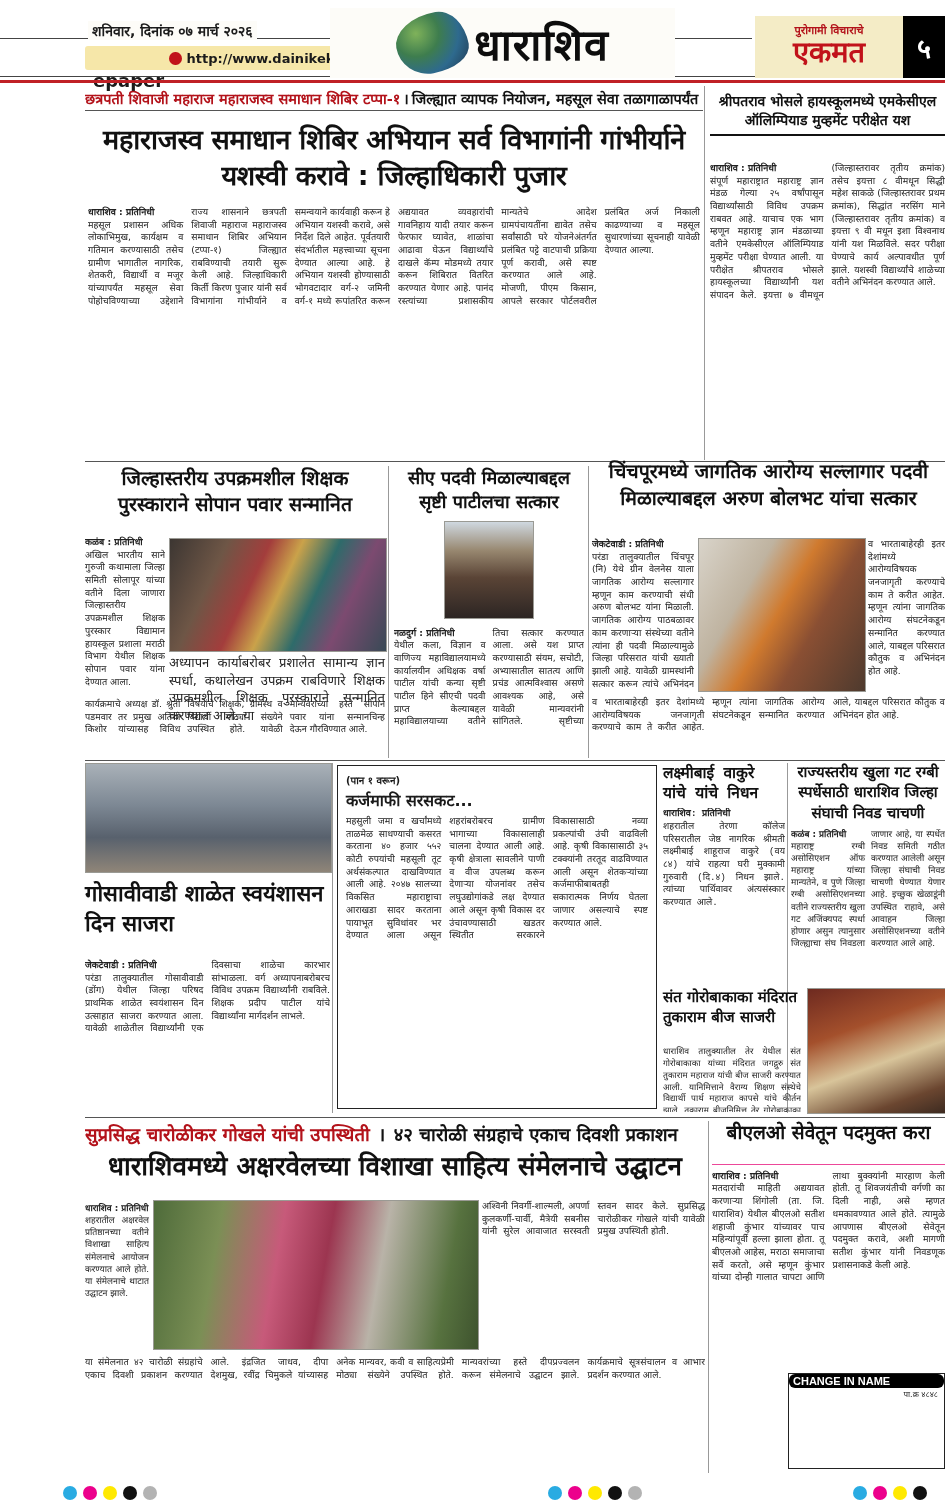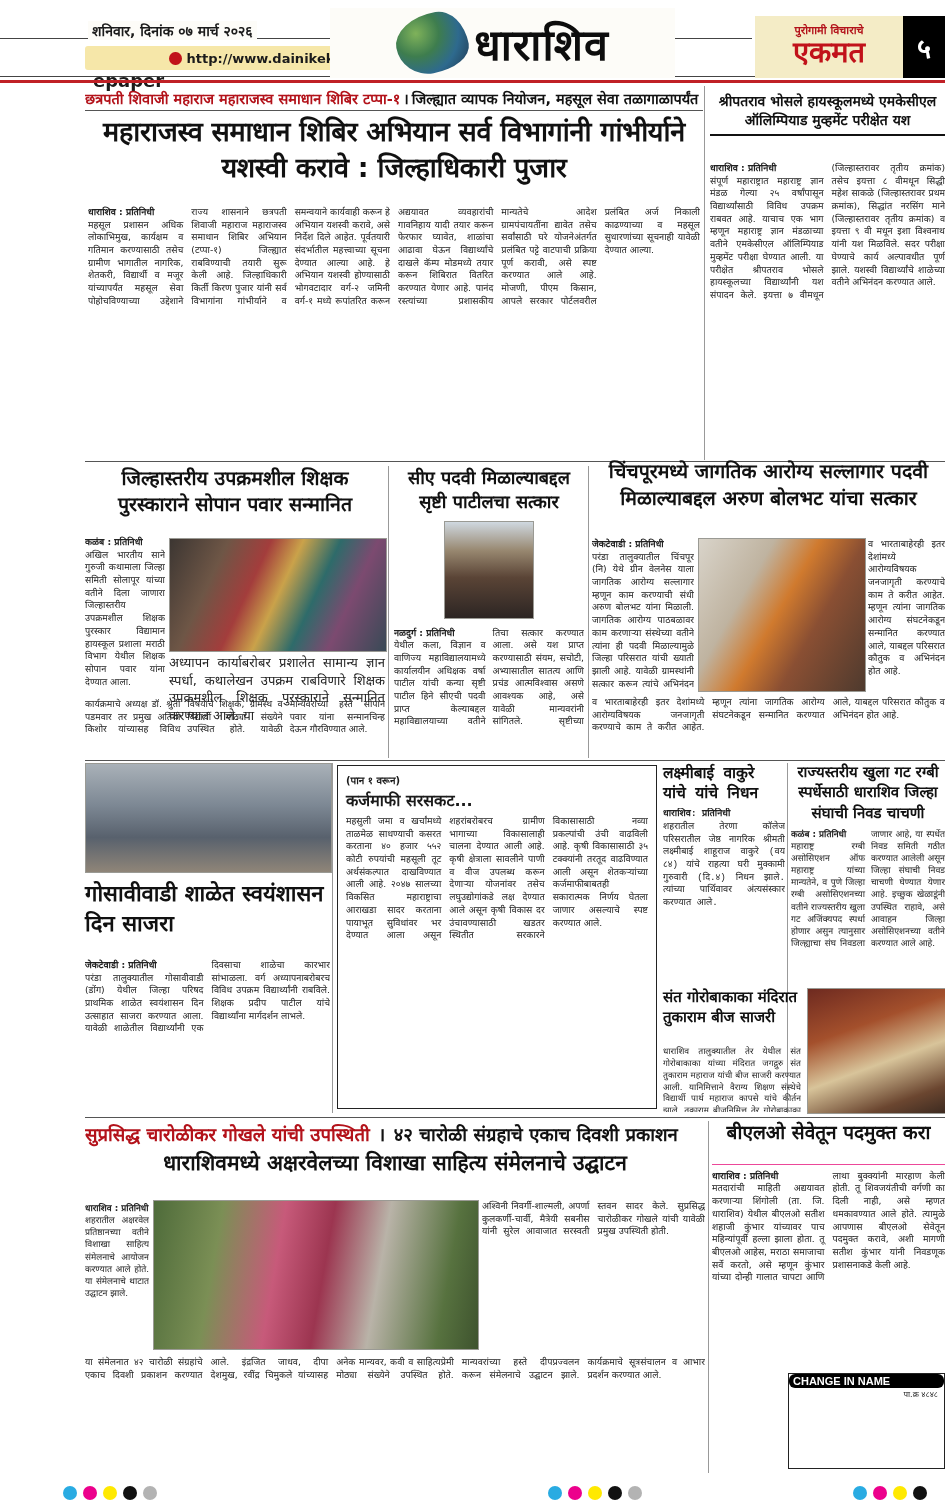--- a/index.html
+++ b/index.html
@@ -49,21 +49,21 @@
   <div class="abs" style="left:903px;top:16px;width:42px;height:62px;background:#000;color:#fff;display:flex;align-items:center;justify-content:center;font-size:27px;font-weight:bold;">५</div>
 
   <div class="redrule" style="left:0;top:80px;width:945px;"></div>
 
   <div class="abs" style="left:85px;top:85px;width:618px;height:25px;border-bottom:1px solid #555;display:flex;align-items:center;font-size:14.5px;font-weight:bold;white-space:nowrap;overflow:hidden;">
     <span style="color:#b3121a;">छत्रपती शिवाजी महाराज महाराजस्व समाधान शिबिर टप्पा-१</span>
     <span style="color:#111;padding:0 3px;">।</span>
     <span style="color:#111;"> जिल्ह्यात व्यापक नियोजन, महसूल सेवा तळागाळापर्यंत पोहोचविण्याचा निर्धार</span>
   </div>
 
-  <div class="abs headline" style="left:88px;top:114px;width:612px;font-size:27px;line-height:1.32;letter-spacing:-0.3px;">महाराजस्व समाधान शिबिर अभियान सर्व विभागांनी गांभीर्याने यशस्वी करावे : जिल्हाधिकारी पुजार</div>
+  <div class="abs headline" style="left:88px;top:122px;width:612px;font-size:27px;line-height:1.32;letter-spacing:-0.3px;">महाराजस्व समाधान शिबिर अभियान सर्व विभागांनी गांभीर्याने यशस्वी करावे : जिल्हाधिकारी पुजार</div>
   <div class="abs bodytxt" style="left:88px;top:206px;width:612px;height:252px;column-count:6;column-gap:8px;overflow:hidden;">
     <span class="byline">धाराशिव : प्रतिनिधी</span><br>
     <span>महसूल प्रशासन अधिक लोकाभिमुख, कार्यक्षम व गतिमान करण्यासाठी तसेच ग्रामीण भागातील नागरिक, शेतकरी, विद्यार्थी व मजूर यांच्यापर्यंत महसूल सेवा पोहोचविण्याच्या उद्देशाने राज्य शासनाने छत्रपती शिवाजी महाराज महाराजस्व समाधान शिबिर अभियान (टप्पा-१) जिल्ह्यात राबविण्याची तयारी सुरू केली आहे. जिल्हाधिकारी किर्ती किरण पुजार यांनी सर्व विभागांना गांभीर्याने व समन्वयाने कार्यवाही करून हे अभियान यशस्वी करावे, असे निर्देश दिले आहेत. पूर्वतयारी संदर्भातील महत्त्वाच्या सूचना देण्यात आल्या आहे. हे अभियान यशस्वी होण्यासाठी भोगवटादार वर्ग-२ जमिनी वर्ग-१ मध्ये रूपांतरित करून अद्ययावत व्यवहारांची गावनिहाय यादी तयार करून फेरफार घ्यावेत, शाळांचा आढावा घेऊन विद्यार्थ्यांचे दाखले कॅम्प मोडमध्ये तयार करून शिबिरात वितरित करण्यात येणार आहे. पानंद रस्त्यांच्या प्रशासकीय मान्यतेचे आदेश ग्रामपंचायतींना द्यावेत तसेच सर्वांसाठी घरे योजनेअंतर्गत प्रलंबित पट्टे वाटपाची प्रक्रिया पूर्ण करावी, असे स्पष्ट करण्यात आले आहे. मोजणी, पीएम किसान, आपले सरकार पोर्टलवरील प्रलंबित अर्ज निकाली काढण्याच्या व महसूल सुधारणांच्या सूचनाही यावेळी देण्यात आल्या.</span>
   </div>
 
   <div class="vline" style="left:704px;top:86px;height:374px;"></div>
   <div class="abs headline" style="left:710px;top:92px;width:235px;font-size:14px;line-height:1.35;border-bottom:2px solid #111;padding-bottom:4px;">श्रीपतराव भोसले हायस्कूलमध्ये एमकेसीएल ऑलिम्पियाड मुव्हमेंट परीक्षेत यश</div>
   <div class="abs bodytxt" style="left:710px;top:162px;width:235px;height:296px;column-count:2;column-gap:8px;overflow:hidden;">
     <span class="byline">धाराशिव : प्रतिनिधी</span><br>
     <span>संपूर्ण महाराष्ट्रात महाराष्ट्र ज्ञान मंडळ गेल्या २५ वर्षांपासून विद्यार्थ्यांसाठी विविध उपक्रम राबवत आहे. याचाच एक भाग म्हणून महाराष्ट्र ज्ञान मंडळाच्या वतीने एमकेसीएल ऑलिम्पियाड मुव्हमेंट परीक्षा घेण्यात आली. या परीक्षेत श्रीपतराव भोसले हायस्कूलच्या विद्यार्थ्यांनी यश संपादन केले. इयत्ता ७ वीमधून (जिल्हास्तरावर तृतीय क्रमांक) तसेच इयत्ता ८ वीमधून सिद्धी महेश साकळे (जिल्हास्तरावर प्रथम क्रमांक), सिद्धांत नरसिंग माने (जिल्हास्तरावर तृतीय क्रमांक) व इयत्ता ९ वी मधून इशा विश्वनाथ यांनी यश मिळविले. सदर परीक्षा घेण्याचे कार्य अल्पावधीत पूर्ण झाले. यशस्वी विद्यार्थ्यांचे शाळेच्या वतीने अभिनंदन करण्यात आले.</span>
@@ -158,21 +158,21 @@
          background:linear-gradient(160deg,#6e2a20 0%,#a4502c 32%,#d8c49a 58%,#6b4630 84%,#3c2a20 100%);"></div>
   </div>
 
   <div class="hline" style="left:85px;top:1117px;width:860px;"></div>
 
   <div class="abs" style="left:85px;top:1121px;width:620px;height:26px;font-size:18.5px;font-weight:bold;white-space:nowrap;overflow:hidden;">
     <span style="color:#b3121a;">सुप्रसिद्ध चारोळीकर गोखले यांची उपस्थिती</span>
     <span style="color:#111;padding:0 2px;">।</span>
     <span style="color:#111;"> ४२ चारोळी संग्रहाचे एकाच दिवशी प्रकाशन</span>
   </div>
-  <div class="abs headline" style="left:85px;top:1150px;width:620px;font-size:21px;line-height:1.3;">धाराशिवमध्ये अक्षरवेलच्या विशाखा साहित्य संमेलनाचे उद्घाटन</div>
+  <div class="abs headline" style="left:85px;top:1150px;width:620px;font-size:26px;line-height:1.3;">धाराशिवमध्ये अक्षरवेलच्या विशाखा साहित्य संमेलनाचे उद्घाटन</div>
 
   <div class="abs bodytxt" style="left:85px;top:1202px;width:64px;height:270px;font-size:8.8px;overflow:hidden;">
     <span class="byline">धाराशिव : प्रतिनिधी</span><br>
     <span>शहरातील अक्षरवेल प्रतिष्ठानच्या वतीने विशाखा साहित्य संमेलनाचे आयोजन करण्यात आले होते. या संमेलनाचे थाटात उद्घाटन झाले.</span>
   </div>
   <div class="photo" style="left:153px;top:1200px;width:324px;height:148px;
        background:linear-gradient(100deg,#4e6b3a 0%,#7b8f55 20%,#c75a7a 38%,#9c3550 52%,#b9b3a8 68%,#57723f 88%,#3e532e 100%);"></div>
   <div class="abs bodytxt" style="left:482px;top:1200px;width:223px;height:150px;column-count:2;column-gap:8px;overflow:hidden;">अश्विनी निवर्गी-शाल्मली, अपर्णा कुलकर्णी-चार्वी, मैत्रेयी सबनीस यांनी सुरेल आवाजात सरस्वती स्तवन सादर केले. सुप्रसिद्ध चारोळीकर गोखले यांची यावेळी प्रमुख उपस्थिती होती.</div>
   <div class="abs bodytxt" style="left:85px;top:1356px;width:620px;height:116px;column-count:5;column-gap:8px;overflow:hidden;">या संमेलनात ४२ चारोळी संग्रहांचे एकाच दिवशी प्रकाशन करण्यात आले. इंद्रजित जाधव, दीपा देशमुख, रवींद्र चिमुकले यांच्यासह अनेक मान्यवर, कवी व साहित्यप्रेमी मोठ्या संख्येने उपस्थित होते. मान्यवरांच्या हस्ते दीपप्रज्वलन करून संमेलनाचे उद्घाटन झाले. कार्यक्रमाचे सूत्रसंचालन व आभार प्रदर्शन करण्यात आले.</div>
 

